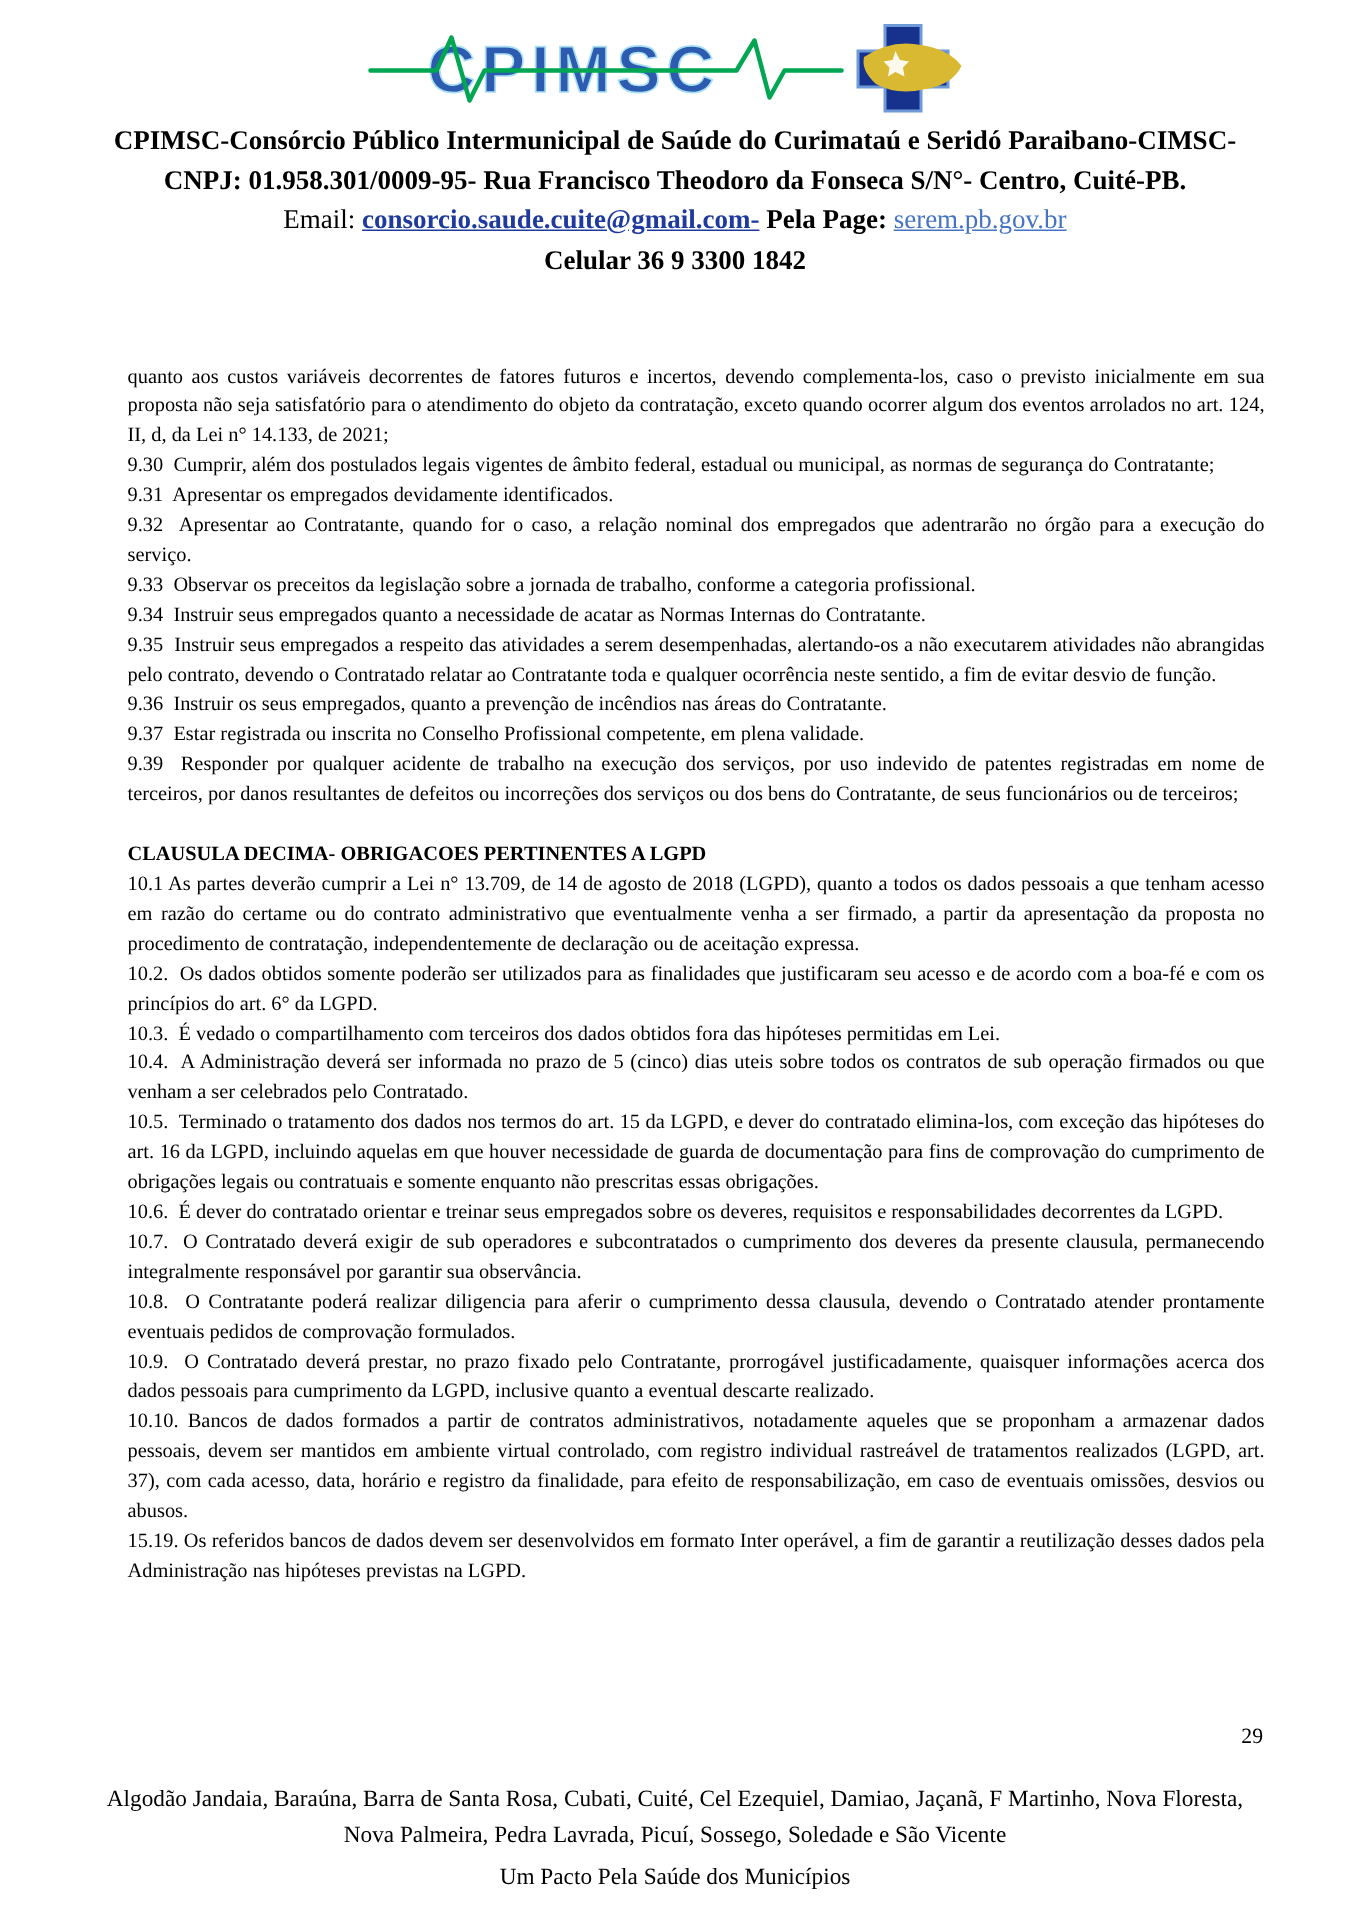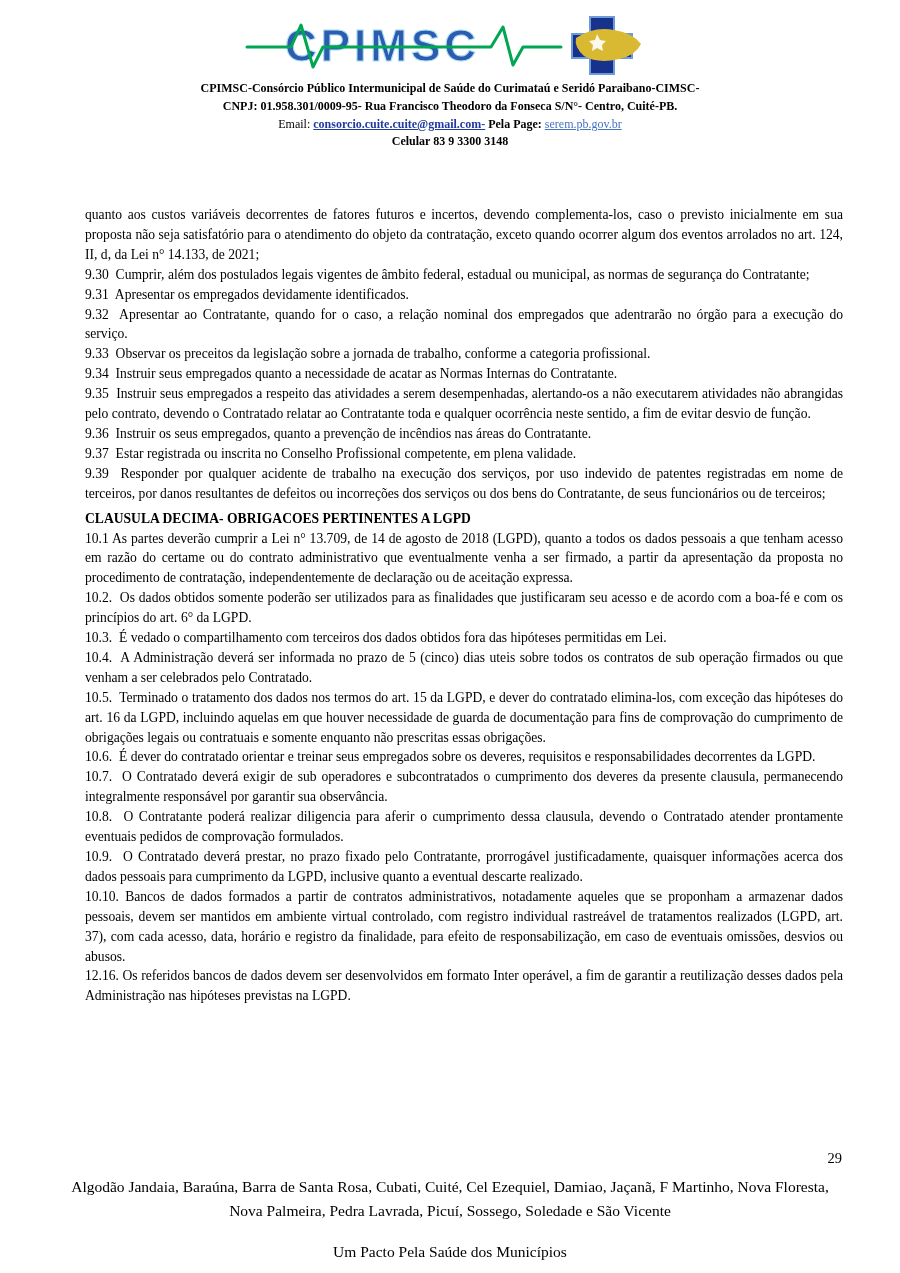--- a/index.html
+++ b/index.html
@@ -20,42 +20,42 @@
     box-sizing:border-box;overflow:hidden;
   }
   .doc-header{text-align:center;padding-top:12px;}
   .logo-wrap{height:68px;display:flex;justify-content:center;align-items:center;}
   .logo-text{fill:var(--logo_blue);stroke:var(--logo_outline);stroke-width:1.1;
     font-family:"Liberation Sans",sans-serif;font-weight:bold;letter-spacing:4px;font-size:44px;}
   .ekg{fill:none;stroke:var(--ekg_green);stroke-width:3;stroke-linejoin:round;stroke-linecap:round;}
   .cross{fill:var(--cross_blue);stroke:var(--cross_border);stroke-width:2;}
   .mapblob{fill:var(--map_gold);}
   .mapstar{fill:#ffffff;opacity:.9;}
-  .h-line{font-size:12px;line-height:1.48;}
+  .h-line{font-size:18px;line-height:1.48;}
   .h-bold{font-weight:bold;}
   .h-link-dark{color:var(--link_dark_blue);font-weight:bold;text-decoration:underline;cursor:pointer;}
   .h-link-light{color:var(--link_light_blue);text-decoration:underline;cursor:pointer;}
   .content{
     margin:54px 57px 0 85px;
     text-align:justify;
     font-size:13.6px;
     line-height:1.465;
   }
   .para{margin:0;}
-  .para.heading{font-weight:bold;margin-top:5px;}
+  .para.heading{font-weight:bold;margin-top:20px;}
   .page-number{
     position:absolute;top:1150px;right:58px;
     font-size:14.5px;
   }
   .doc-footer{
     position:absolute;left:0;right:0;bottom:10px;
     text-align:center;font-size:15.5px;line-height:1.5;
   }
   .footer-list{max-width:772px;margin:0 auto;text-align:center;}
-  .footer-motto{margin-top:18px;}
+  .footer-motto{margin-top:5px;}
 </style>
 </head>
 <body>
 
 <div class="page">
 
   <header class="doc-header">
     <div class="logo-wrap">
       <svg width="410" height="64" viewBox="0 0 410 64">
         <text x="40" y="47" class="logo-text">CPIMSC</text>
@@ -67,25 +67,25 @@
         </g>
       </svg>
     </div>
     <div class="h-line h-bold">CPIMSC-Consórcio Público Intermunicipal de Saúde do Curimataú e Seridó Paraibano-CIMSC-</div>
     <div class="h-line">
       <span class="h-bold">CNPJ: 01.958.301/0009-95-</span>
       <span class="h-bold">Rua Francisco Theodoro da Fonseca S/N°- Centro, Cuité-PB.</span>
     </div>
     <div class="h-line">
       <span>Email:</span>
-      <a class="h-link-dark">consorcio.cuite.cuite@gmail.com-</a>
+      <a class="h-link-dark">consorcio.saude.cuite@gmail.com-</a>
       <span class="h-bold">Pela Page:</span>
       <a class="h-link-light">serem.pb.gov.br</a>
     </div>
-    <div class="h-line h-bold">Celular 83 9 3300 3148</div>
+    <div class="h-line h-bold">Celular 36 9 3300 1842</div>
   </header>
 
   <main class="content">
       <p class="para">quanto aos custos variáveis decorrentes de fatores futuros e incertos, devendo complementa-los, caso o previsto inicialmente em sua proposta não seja satisfatório para o atendimento do objeto da contratação, exceto quando ocorrer algum dos eventos arrolados no art. 124, II, d, da Lei n° 14.133, de 2021;</p>
       <p class="para">9.30&nbsp; Cumprir, além dos postulados legais vigentes de âmbito federal, estadual ou municipal, as normas de segurança do Contratante;</p>
       <p class="para">9.31&nbsp; Apresentar os empregados devidamente identificados.</p>
       <p class="para">9.32&nbsp; Apresentar ao Contratante, quando for o caso, a relação nominal dos empregados que adentrarão no órgão para a execução do serviço.</p>
       <p class="para">9.33&nbsp; Observar os preceitos da legislação sobre a jornada de trabalho, conforme a categoria profissional.</p>
       <p class="para">9.34&nbsp; Instruir seus empregados quanto a necessidade de acatar as Normas Internas do Contratante.</p>
       <p class="para">9.35&nbsp; Instruir seus empregados a respeito das atividades a serem desempenhadas, alertando-os a não executarem atividades não abrangidas pelo contrato, devendo o Contratado relatar ao Contratante toda e qualquer ocorrência neste sentido, a fim de evitar desvio de função.</p>
@@ -96,21 +96,21 @@
       <p class="para">10.1 As partes deverão cumprir a Lei n° 13.709, de 14 de agosto de 2018 (LGPD), quanto a todos os dados pessoais a que tenham acesso em razão do certame ou do contrato administrativo que eventualmente venha a ser firmado, a partir da apresentação da proposta no procedimento de contratação, independentemente de declaração ou de aceitação expressa.</p>
       <p class="para">10.2.&nbsp; Os dados obtidos somente poderão ser utilizados para as finalidades que justificaram seu acesso e de acordo com a boa-fé e com os princípios do art. 6° da LGPD.</p>
       <p class="para">10.3.&nbsp; É vedado o compartilhamento com terceiros dos dados obtidos fora das hipóteses permitidas em Lei.</p>
       <p class="para">10.4.&nbsp; A Administração deverá ser informada no prazo de 5 (cinco) dias uteis sobre todos os contratos de sub operação firmados ou que venham a ser celebrados pelo Contratado.</p>
       <p class="para">10.5.&nbsp; Terminado o tratamento dos dados nos termos do art. 15 da LGPD, e dever do contratado elimina-los, com exceção das hipóteses do art. 16 da LGPD, incluindo aquelas em que houver necessidade de guarda de documentação para fins de comprovação do cumprimento de obrigações legais ou contratuais e somente enquanto não prescritas essas obrigações.</p>
       <p class="para">10.6.&nbsp; É dever do contratado orientar e treinar seus empregados sobre os deveres, requisitos e responsabilidades decorrentes da LGPD.</p>
       <p class="para">10.7.&nbsp; O Contratado deverá exigir de sub operadores e subcontratados o cumprimento dos deveres da presente clausula, permanecendo integralmente responsável por garantir sua observância.</p>
       <p class="para">10.8.&nbsp; O Contratante poderá realizar diligencia para aferir o cumprimento dessa clausula, devendo o Contratado atender prontamente eventuais pedidos de comprovação formulados.</p>
       <p class="para">10.9.&nbsp; O Contratado deverá prestar, no prazo fixado pelo Contratante, prorrogável justificadamente, quaisquer informações acerca dos dados pessoais para cumprimento da LGPD, inclusive quanto a eventual descarte realizado.</p>
       <p class="para">10.10. Bancos de dados formados a partir de contratos administrativos, notadamente aqueles que se proponham a armazenar dados pessoais, devem ser mantidos em ambiente virtual controlado, com registro individual rastreável de tratamentos realizados (LGPD, art. 37), com cada acesso, data, horário e registro da finalidade, para efeito de responsabilização, em caso de eventuais omissões, desvios ou abusos.</p>
-      <p class="para">12.16. Os referidos bancos de dados devem ser desenvolvidos em formato Inter operável, a fim de garantir a reutilização desses dados pela Administração nas hipóteses previstas na LGPD.</p>
+      <p class="para">15.19. Os referidos bancos de dados devem ser desenvolvidos em formato Inter operável, a fim de garantir a reutilização desses dados pela Administração nas hipóteses previstas na LGPD.</p>
     </main>
 
   <div class="page-number">29</div>
 
   <footer class="doc-footer">
     <div class="footer-list">Algodão Jandaia, Baraúna, Barra de Santa Rosa, Cubati, Cuité, Cel Ezequiel, Damiao, Jaçanã, F Martinho, Nova Floresta, Nova Palmeira, Pedra Lavrada, Picuí, Sossego, Soledade e São Vicente</div>
     <div class="footer-motto">Um Pacto Pela Saúde dos Municípios</div>
   </footer>
 
 </div>

